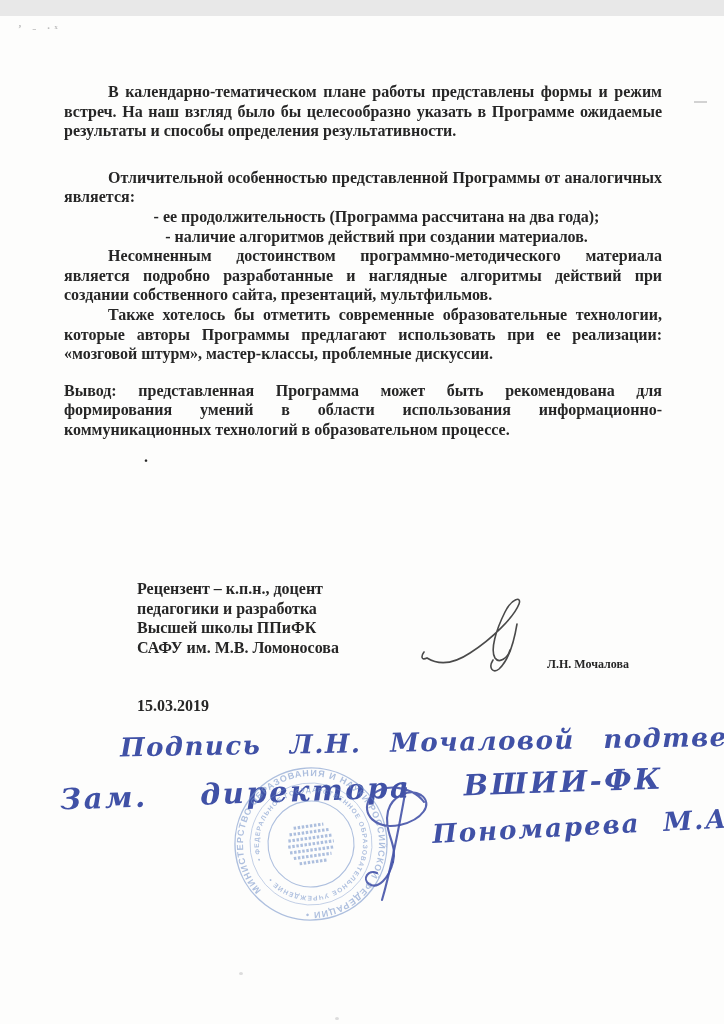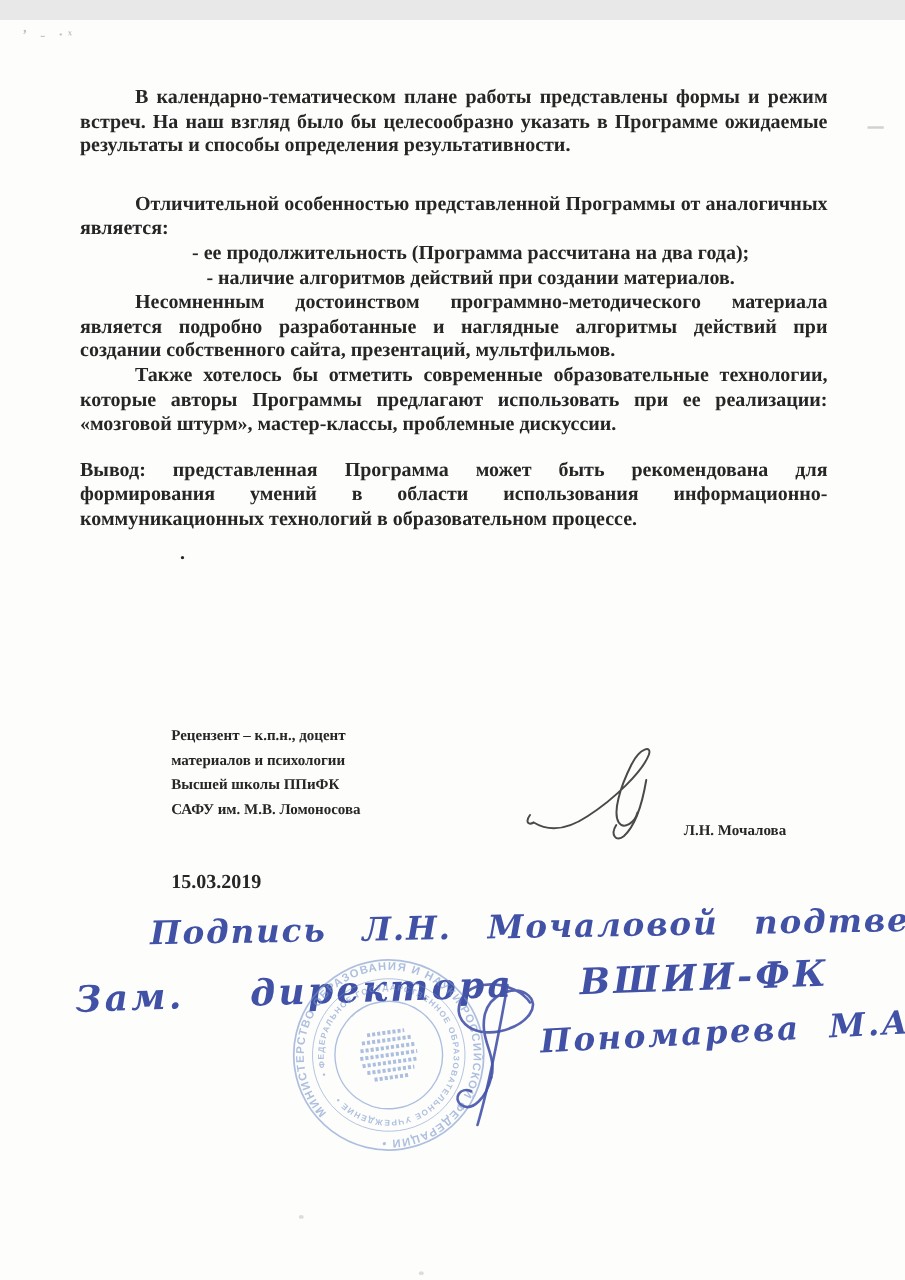--- a/index.html
+++ b/index.html
@@ -8,33 +8,33 @@
     width:724px;height:1024px;
     margin:16px auto;
     background:#fdfdfc;
     overflow:hidden;
     font-family:"Liberation Serif","DejaVu Serif",serif;
     color:#262626;
     font-weight:bold;
   }
   
   .text-block{
-    position:absolute;left:64px;top:52px;width:598px;
+    position:absolute;left:64px;top:66px;width:598px;
     font-size:16px;line-height:19.6px;
   }
   .para{margin:0;text-align:justify;}
   .indent{text-indent:44px;}
   .dash{padding-left:27px;text-align:center;}
   .gap-lg{margin-top:27px;}
   .gap-md{margin-top:17px;}
   .stray{margin:7px 0 0 80px;text-align:left;}
   
   .reviewer-block{
     position:absolute;left:137px;top:563px;width:300px;
-    font-size:12px;line-height:19.6px;
+    font-size:16px;line-height:19.6px;
   }
   .reviewer-block p{margin:0;}
   .reviewer-name{position:absolute;left:547px;top:641px;font-size:12px;}
   .review-date{position:absolute;left:137px;top:681px;font-size:16px;}
   
   .hw{
     position:absolute;
     font-family:"DejaVu Serif","Liberation Serif",serif;
     font-style:italic;color:#4051a6;white-space:nowrap;
   }
@@ -77,21 +77,21 @@
     <p class="para dash">- наличие алгоритмов действий при создании материалов.</p>
     <p class="para indent">Несомненным достоинством программно-методического материала является подробно разработанные и наглядные алгоритмы действий при создании собственного сайта, презентаций, мультфильмов.</p>
     <p class="para indent">Также хотелось бы отметить современные образовательные технологии, которые авторы Программы предлагают использовать при ее реализации: «мозговой штурм», мастер-классы, проблемные дискуссии.</p>
     <p class="para gap-md"><b>Вывод:</b>
 <span>представленная Программа может быть рекомендована для формирования умений в области использования информационно-коммуникационных технологий в образовательном процессе.</span></p>
     <p class="stray">.</p>
   </main>
 
   <div class="reviewer-block">
     <p>Рецензент – к.п.н., доцент</p>
-    <p>материалов и психологии</p>
+    <p>педагогики и разработка</p>
     <p>Высшей школы ППиФК</p>
     <p>САФУ им. М.В. Ломоносова</p>
   </div>
 
   <svg class="sig sig-mochalova" viewBox="0 0 140 92" aria-hidden="true">
     <path d="M4,58 C1,62 1,67 7,64 C20,72 35,69 50,59 C72,45 94,23 99,10 C102,2 92,4 85,18 C76,36 70,56 75,64 C79,70 88,64 90,56"></path>
     <path d="M97,30 C94,48 89,66 79,75 C73,80 68,74 73,66"></path>
   </svg>
 
   <div class="reviewer-name">Л.Н. Мочалова</div>

